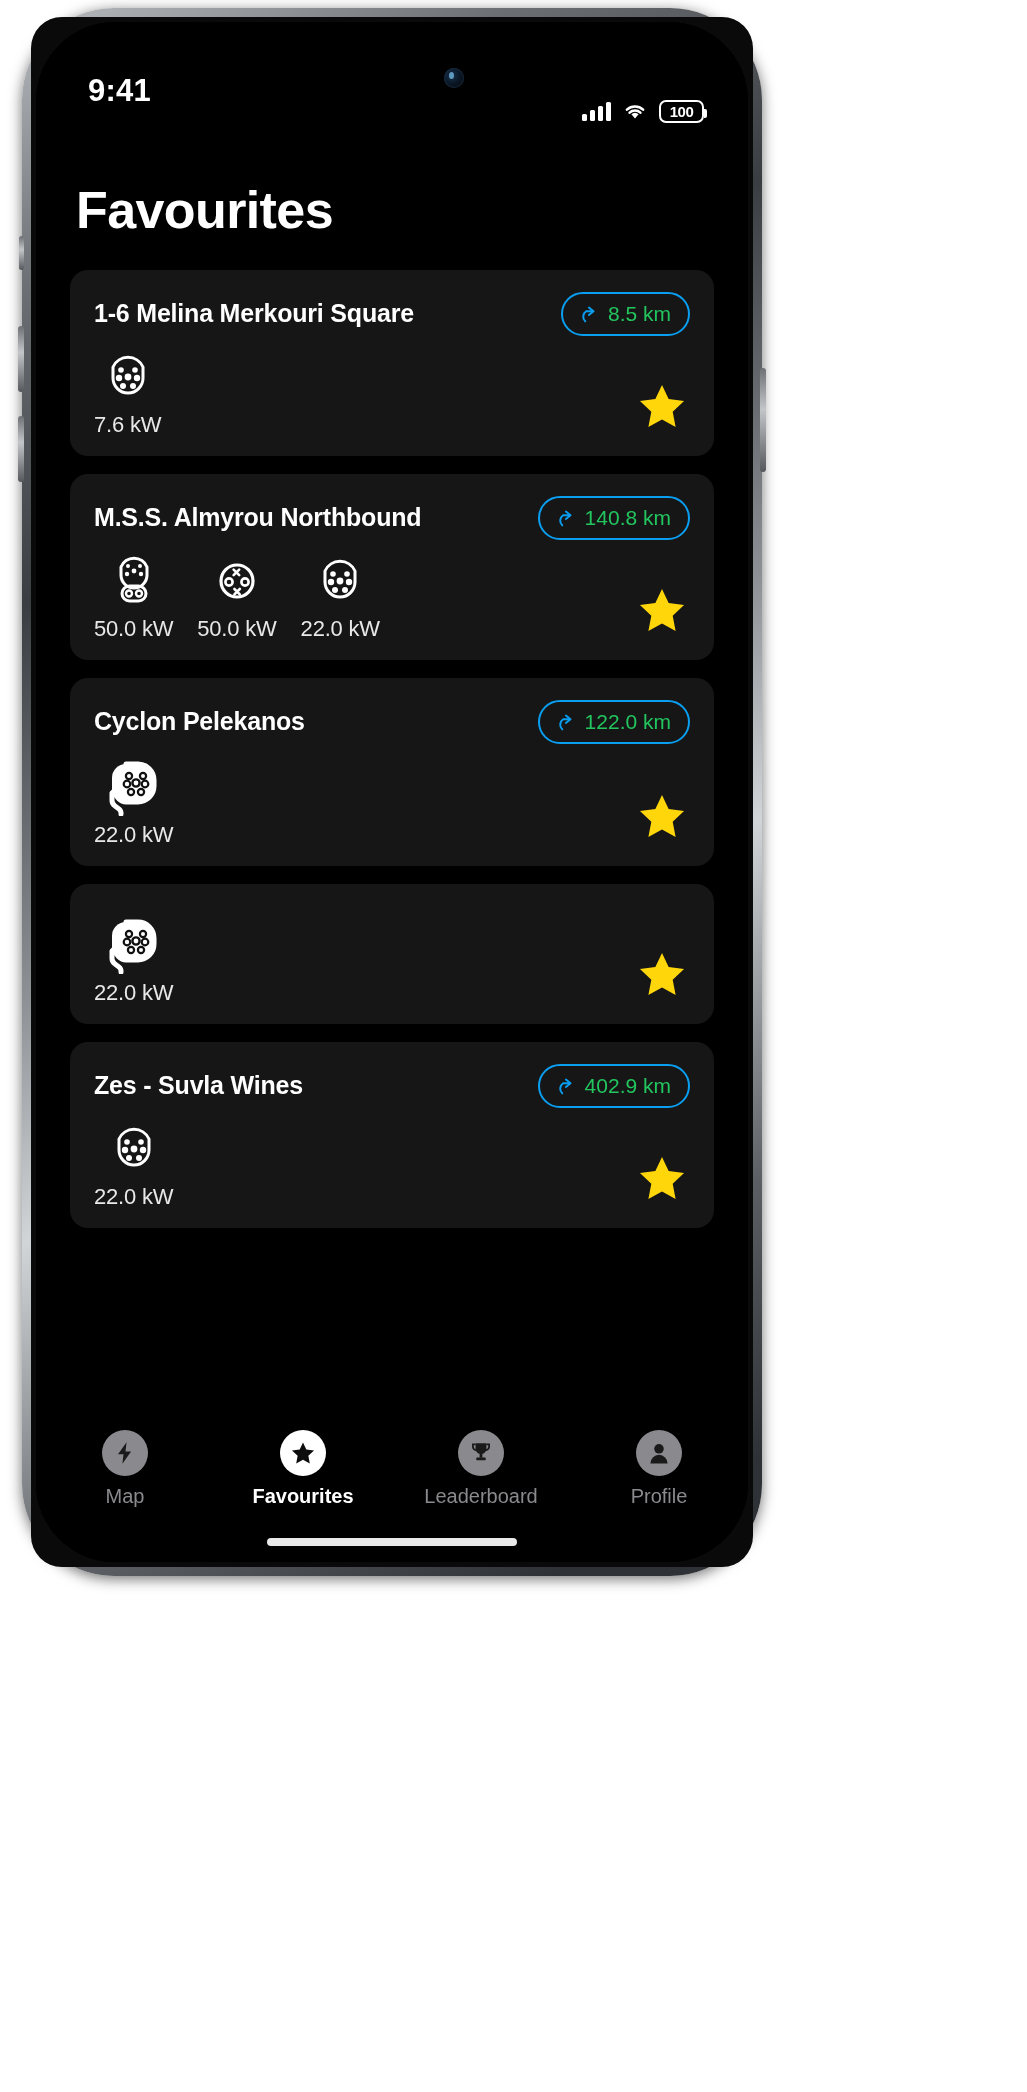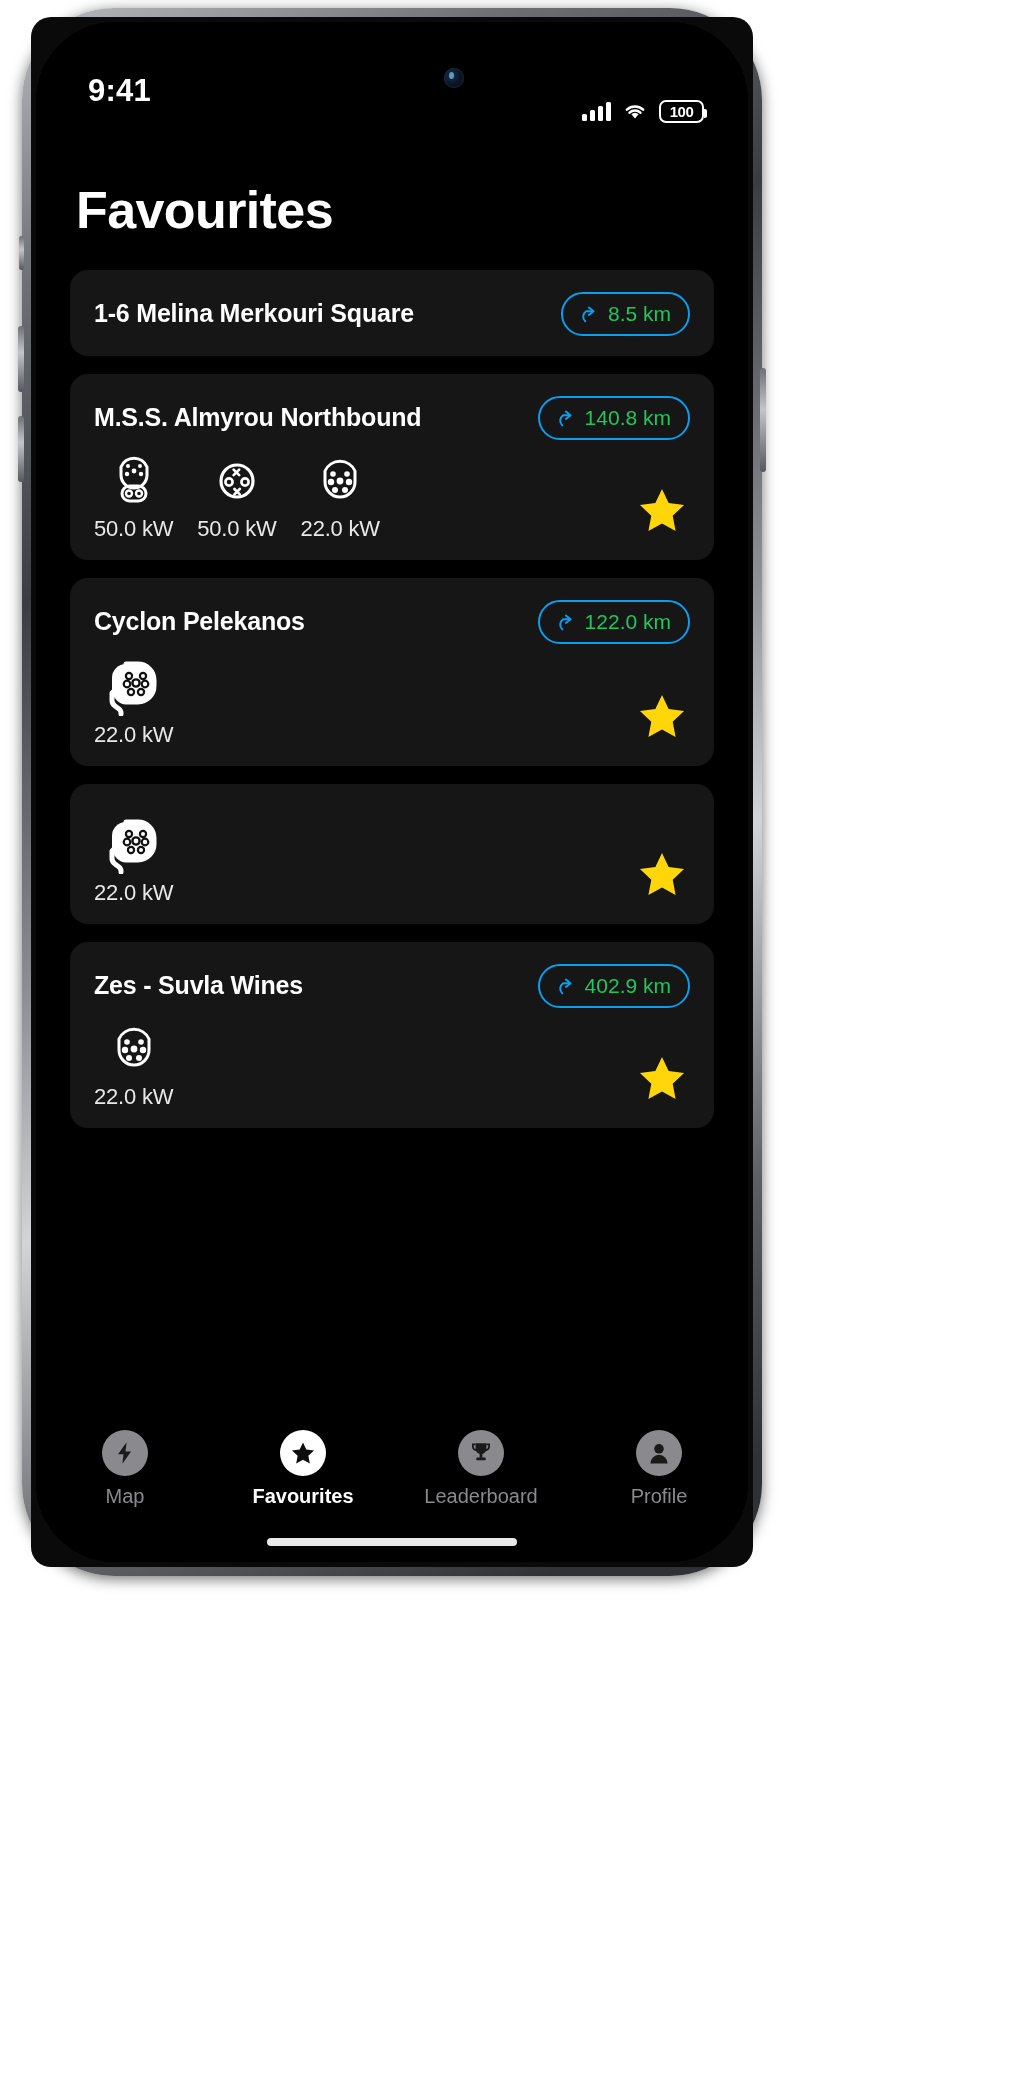--- a/index.html
+++ b/index.html
@@ -21,21 +21,21 @@
     width: 740px;
     height: 1568px;
     border-radius: 92px;
     background: linear-gradient(150deg,#b9bcc0 0%,#6c7074 14%,#3a3d41 30%,#8e9296 50%,#d2d5d8 62%,#5c6064 80%,#2e3135 94%);
     padding: 9px;
     box-shadow: 0 3px 14px rgba(0,0,0,.55);
   }
   .phone-inner-band {
     position: absolute;
     inset: 9px;
-    border-radius: 20px;
+    border-radius: 31px;
     background: #0a0a0a;
     padding: 5px;
   }
   .screen {
     position: absolute;
     inset: 5px;
     border-radius: 79px;
     background: #000000;
     overflow: hidden;
   }
@@ -269,20 +269,40 @@
           <div class="card">
             <div class="card-head">
               <div class="card-title">1-6 Melina Merkouri Square</div>
               <div class="distance-pill">
                 <svg class="dir-icon" viewBox="0 0 24 24">
                   <path d="M9 20 a7 7 0 0 1 1-11 h7" stroke="#0a9ef0" stroke-width="2.2" fill="none" stroke-linecap="round"></path>
                   <path d="M13 5 l5 4 -5 4" stroke="#0a9ef0" stroke-width="2.2" fill="none" stroke-linecap="round" stroke-linejoin="round"></path>
                 </svg>
                 <span>8.5 km</span>
               </div>
+            </div>
+            <div class="card-body">
+              <div class="connectors">
+                <div class="connector">
+                  <svg width="58" height="58" viewBox="0 0 58 58">
+                    <path d="M14 19 a16.5 16.5 0 0 1 30 0 v11 a15 15 0 0 1 -30 0 Z" stroke="#fff" stroke-width="3" fill="none" stroke-linejoin="round"></path>
+                    <circle cx="29" cy="29" r="3.4" fill="#fff"></circle>
+                    <circle cx="22" cy="22" r="2.8" fill="#fff"></circle>
+                    <circle cx="36" cy="22" r="2.8" fill="#fff"></circle>
+                    <circle cx="20" cy="30" r="3.2" fill="#fff"></circle>
+                    <circle cx="38" cy="30" r="3.2" fill="#fff"></circle>
+                    <circle cx="24" cy="38" r="3" fill="#fff"></circle>
+                    <circle cx="34" cy="38" r="3" fill="#fff"></circle>
+                  </svg>
+                  <div class="kw">7.6 kW</div>
+                </div>
+              </div>
+              <svg class="fav-star" width="56" height="54" viewBox="0 0 24 24">
+                <path d="M12 2.2 l2.95 6.25 6.85.9 -5.05 4.72 1.3 6.78 L12 17.6 l-6.05 3.25 1.3 -6.78 L2.2 9.35 l6.85 -.9 Z" fill="#FFD60A"></path>
+              </svg>
             </div>
           </div>
 
           <div class="card">
             <div class="card-head">
               <div class="card-title">M.S.S. Almyrou Northbound</div>
               <div class="distance-pill">
                 <svg class="dir-icon" viewBox="0 0 24 24">
                   <path d="M9 20 a7 7 0 0 1 1-11 h7" stroke="#0a9ef0" stroke-width="2.2" fill="none" stroke-linecap="round"></path>
                   <path d="M13 5 l5 4 -5 4" stroke="#0a9ef0" stroke-width="2.2" fill="none" stroke-linecap="round" stroke-linejoin="round"></path>

